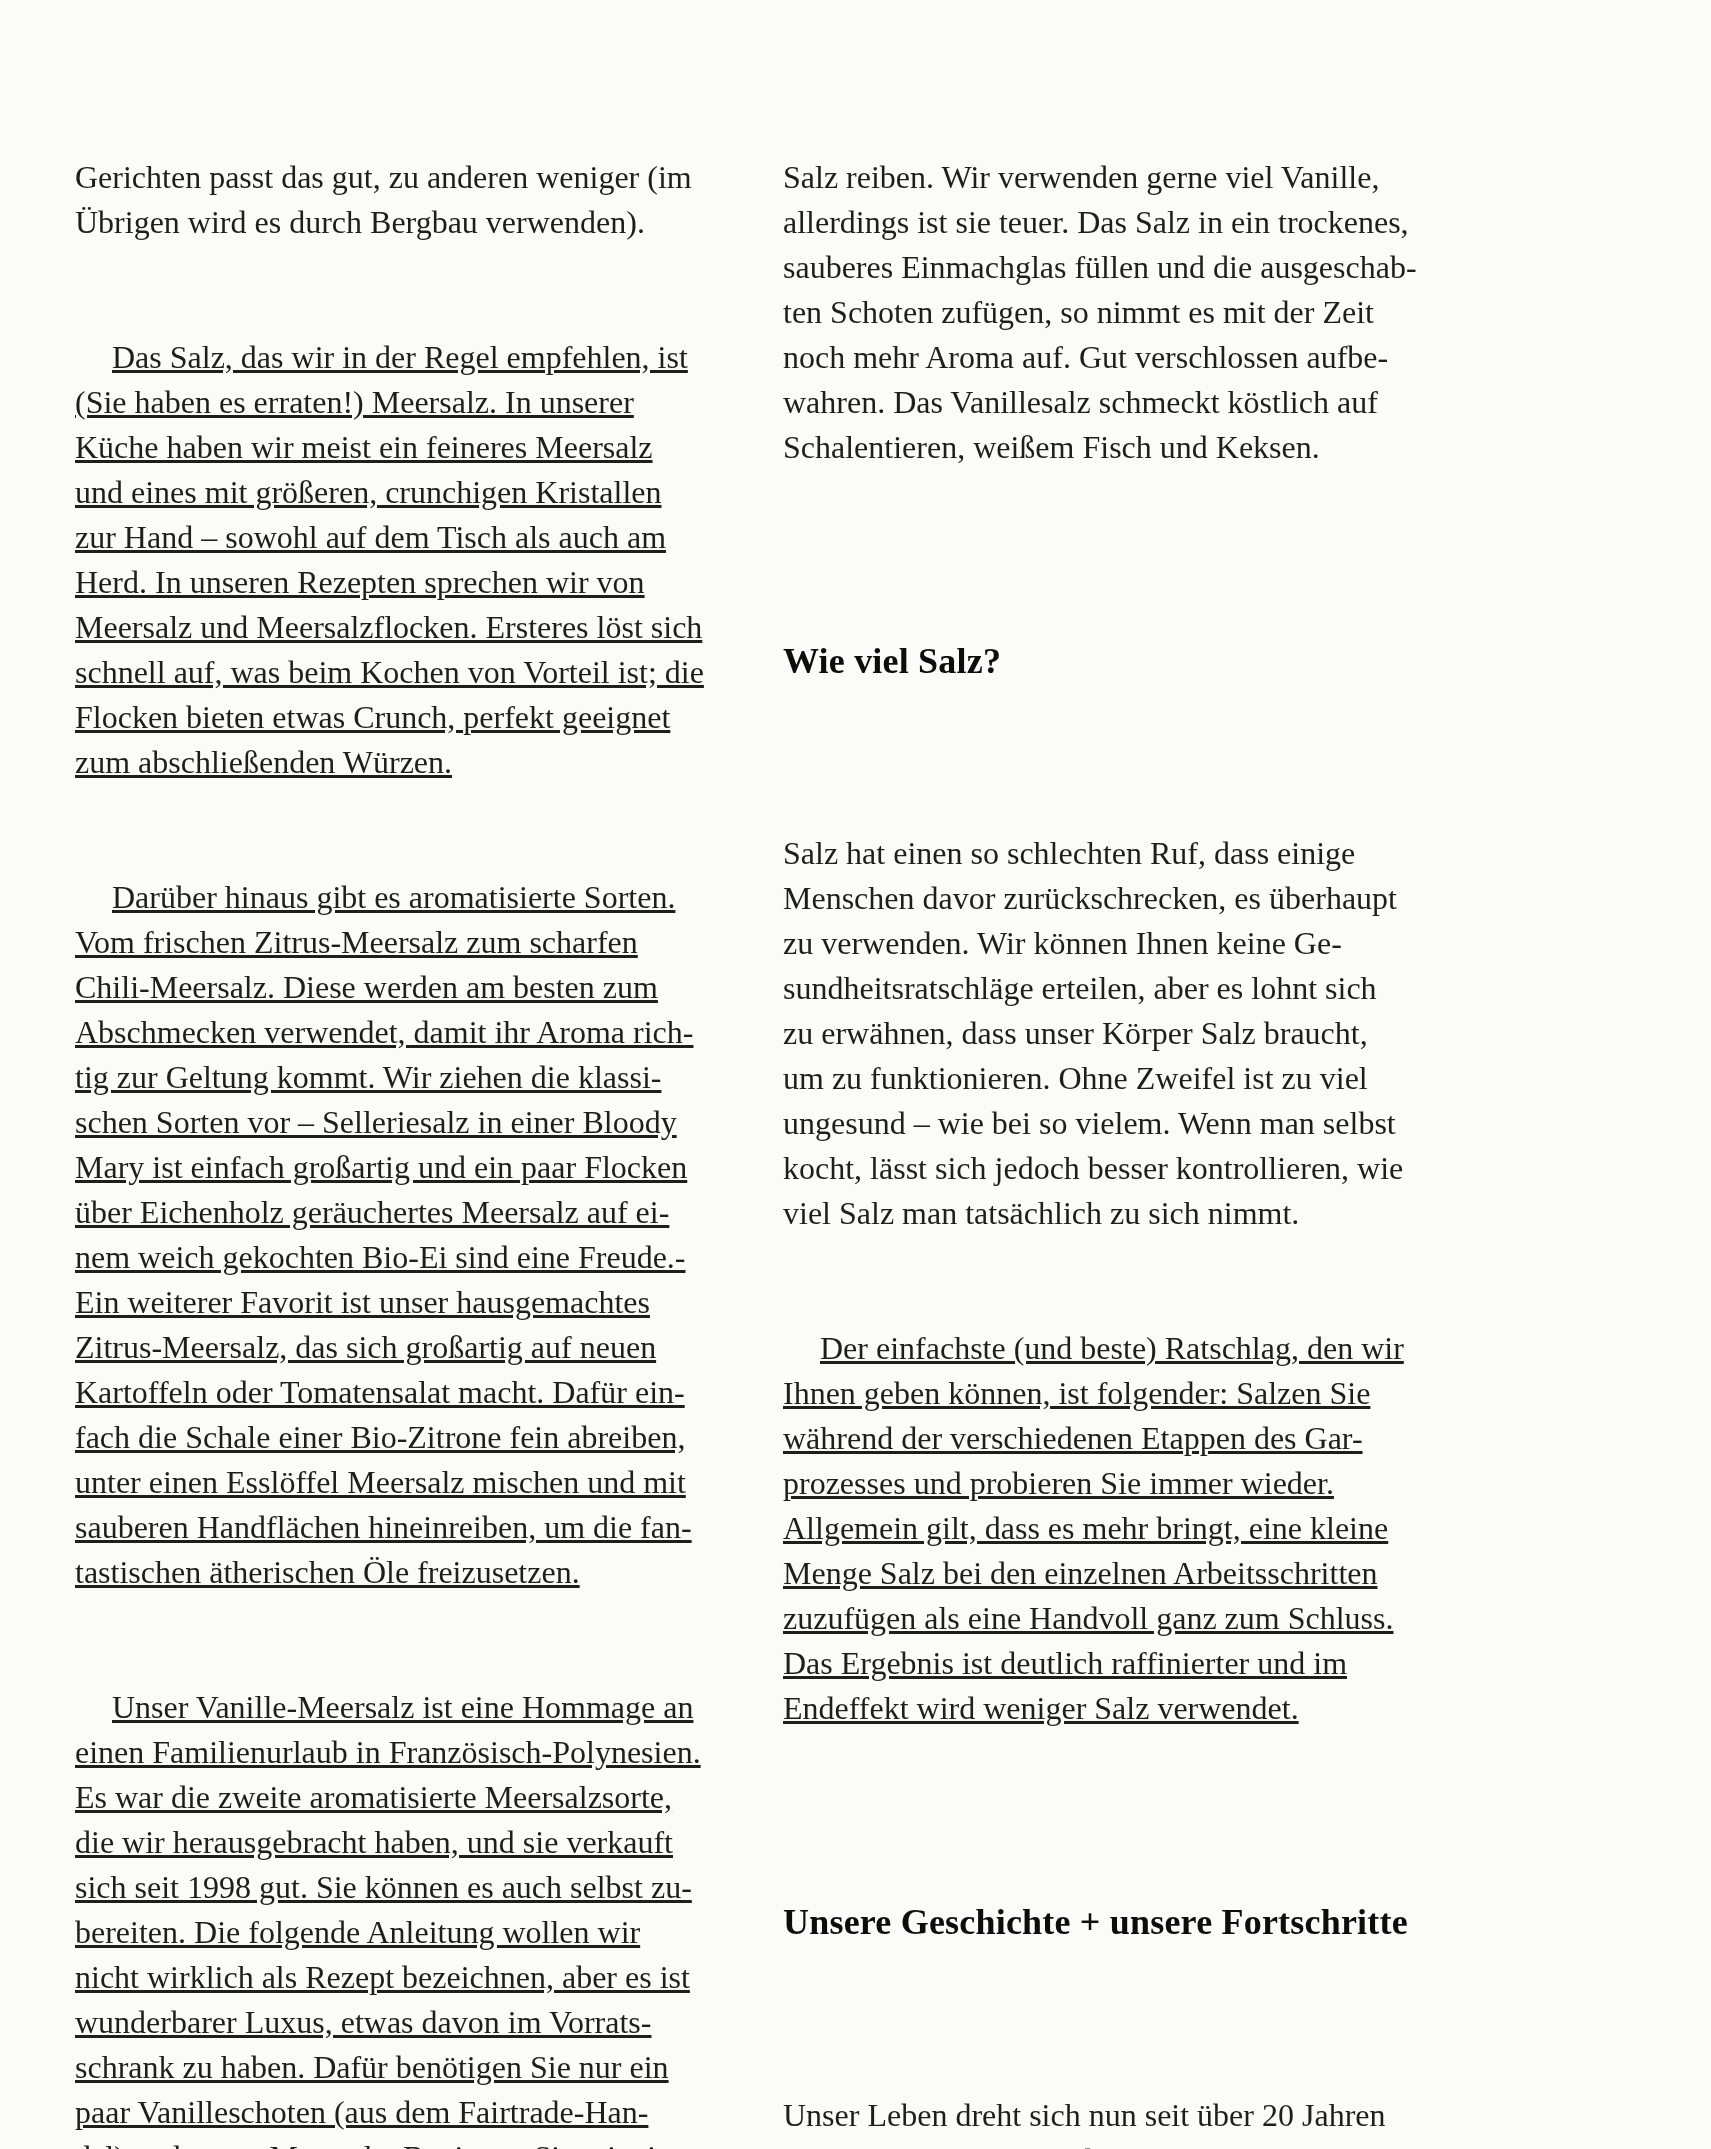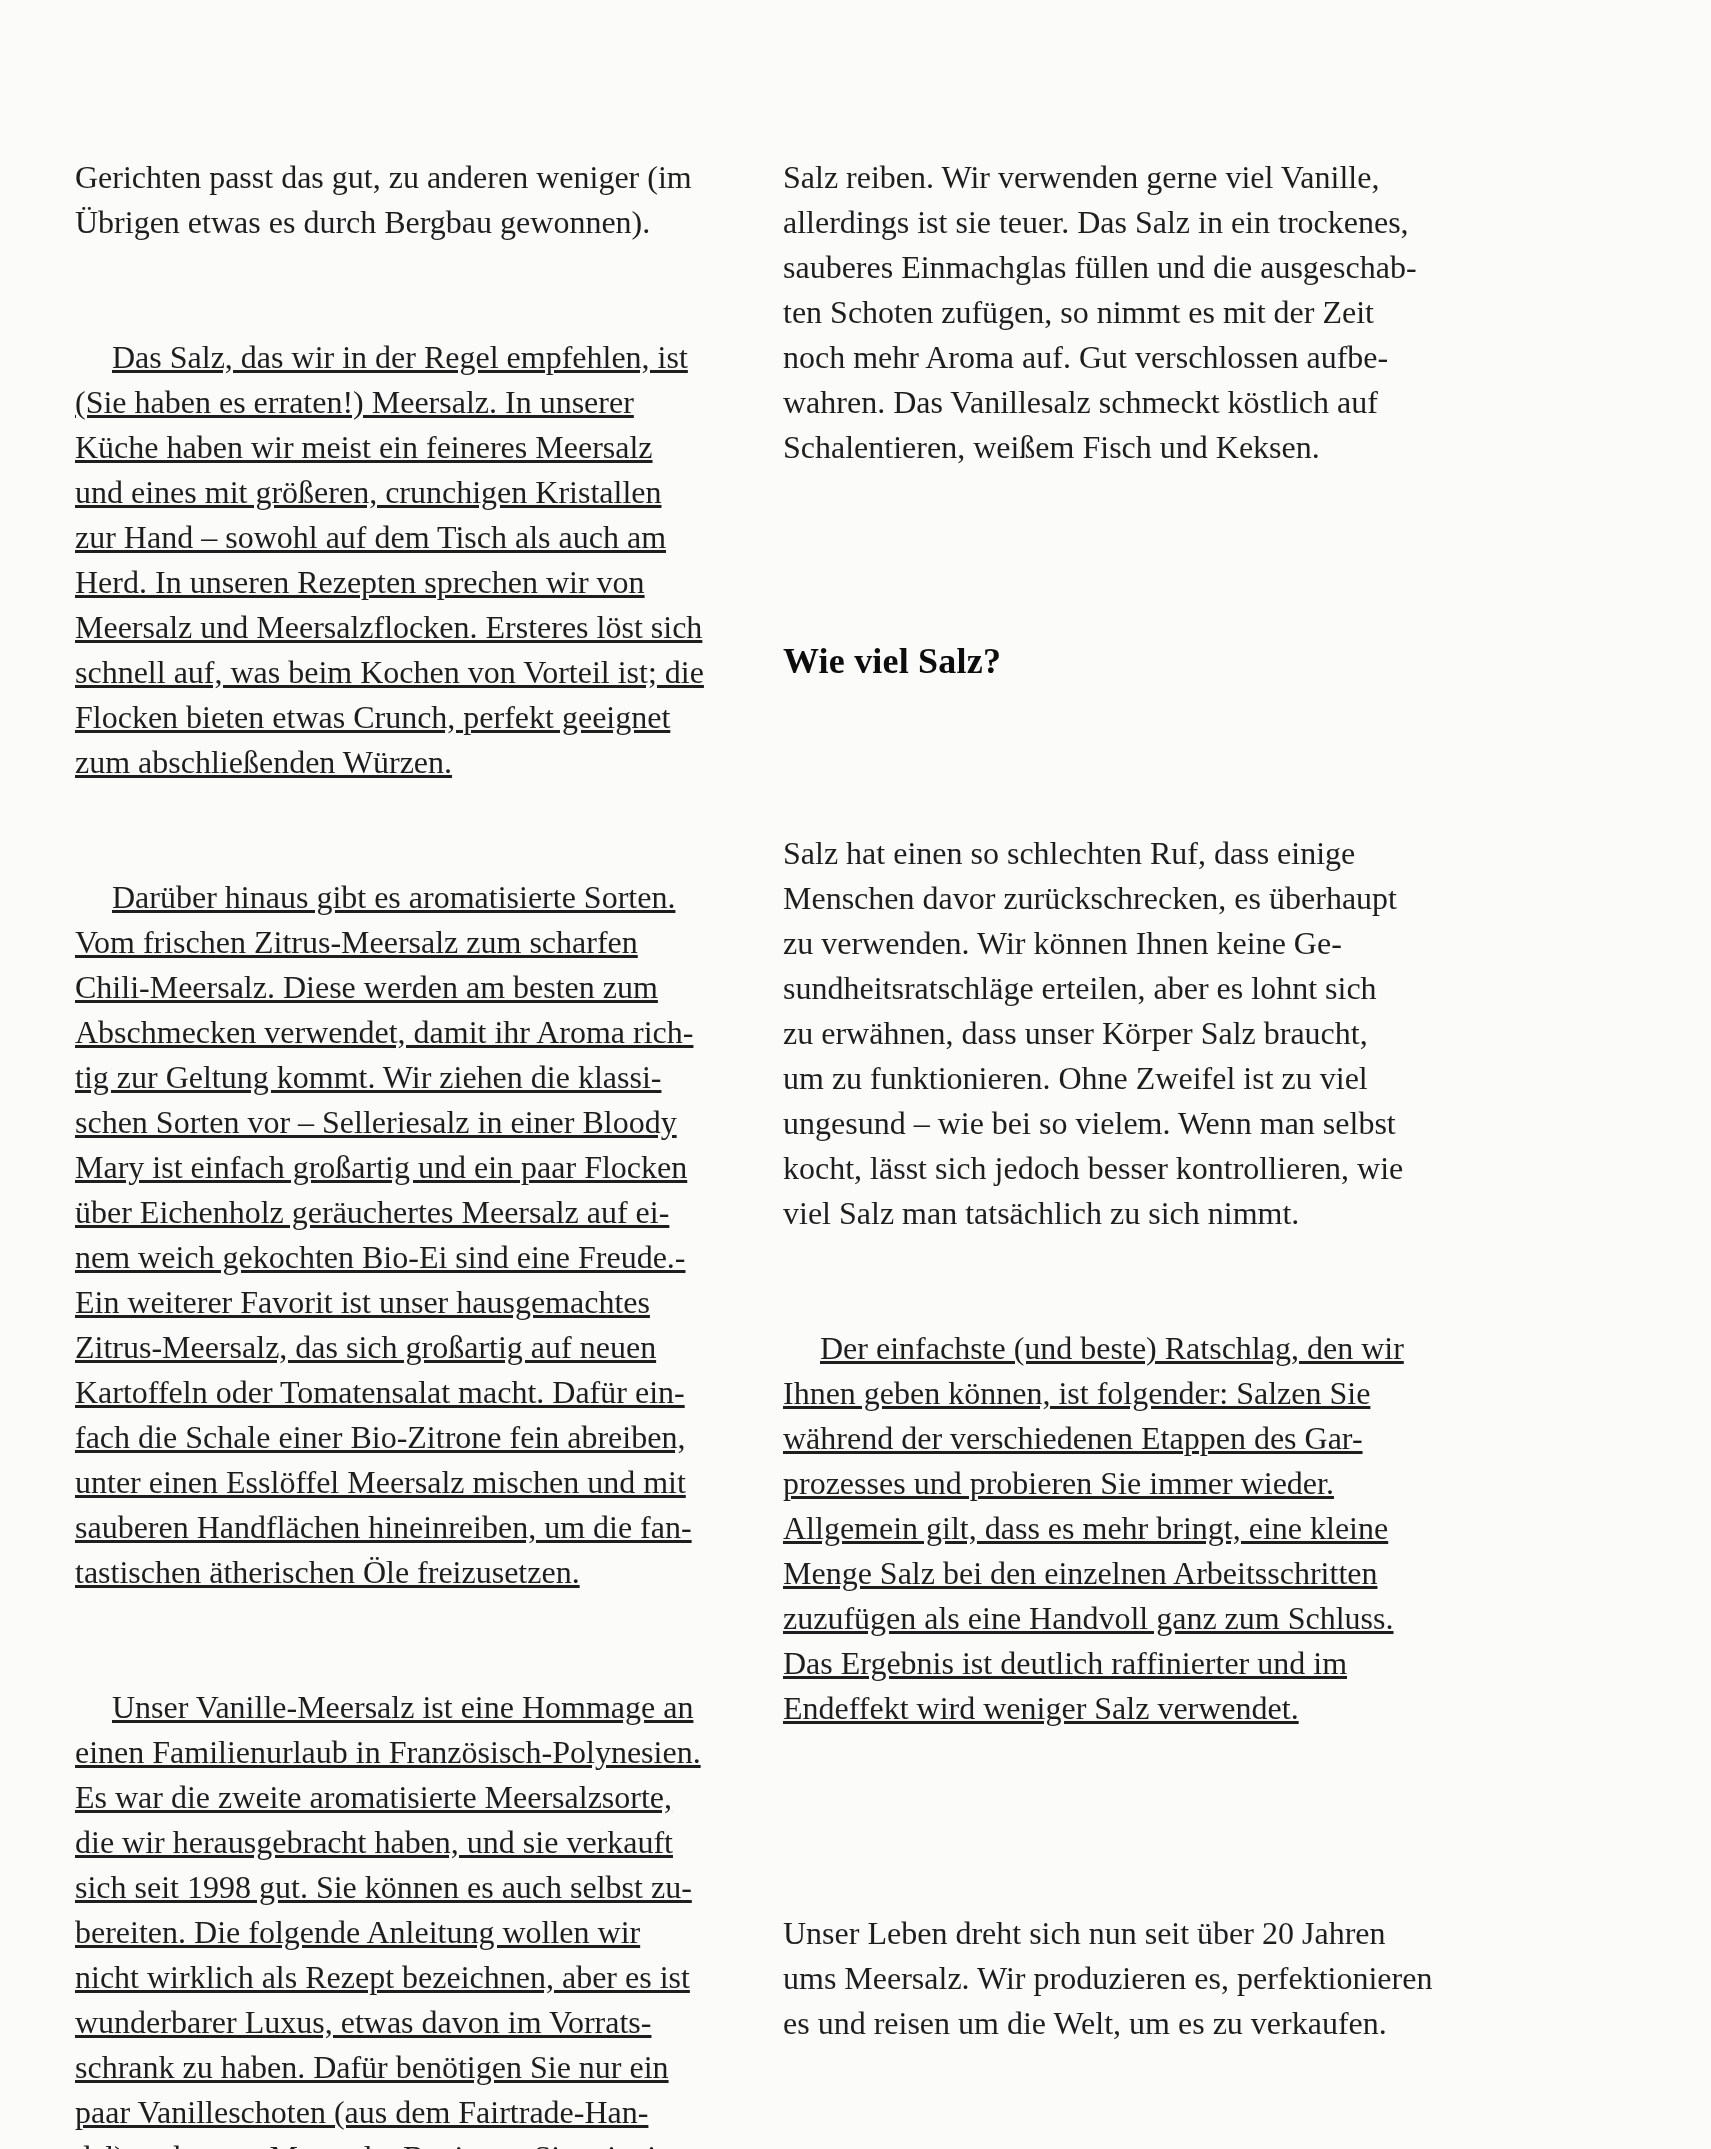--- a/index.html
+++ b/index.html
@@ -35,21 +35,21 @@
     white-space: pre;
   }
 </style>
 </head>
 <body>
 
 <div class="page">
 
   <div class="col col-left">
     <p class="para">Gerichten passt das gut, zu anderen weniger (im
-Übrigen etwas es durch Bergbau gewonnen).</p>
+Übrigen wird es durch Bergbau verwenden).</p>
     <p class="para indent">Das Salz, das wir in der Regel empfehlen, ist
 (Sie haben es erraten!) Meersalz. In unserer
 Küche haben wir meist ein feineres Meersalz
 und eines mit größeren, crunchigen Kristallen
 zur Hand – sowohl auf dem Tisch als auch am
 Herd. In unseren Rezepten sprechen wir von
 Meersalz und Meersalzflocken. Ersteres löst sich
 schnell auf, was beim Kochen von Vorteil ist; die
 Flocken bieten etwas Crunch, perfekt geeignet
 zum abschließenden Würzen.</p>
@@ -109,20 +109,21 @@
     <p class="para indent">Der einfachste (und beste) Ratschlag, den wir
 Ihnen geben können, ist folgender: Salzen Sie
 während der verschiedenen Etappen des Gar-
 prozesses und probieren Sie immer wieder.
 Allgemein gilt, dass es mehr bringt, eine kleine
 Menge Salz bei den einzelnen Arbeitsschritten
 zuzufügen als eine Handvoll ganz zum Schluss.
 Das Ergebnis ist deutlich raffinierter und im
 Endeffekt wird weniger Salz verwendet.</p>
 
+    <h2 class="heading">Unsere Geschichte + unsere Fortschritte</h2>
 
     <p class="para">Unser Leben dreht sich nun seit über 20 Jahren
 ums Meersalz. Wir produzieren es, perfektionieren
 es und reisen um die Welt, um es zu verkaufen.</p>
 
     
 
     
   </div>
 

